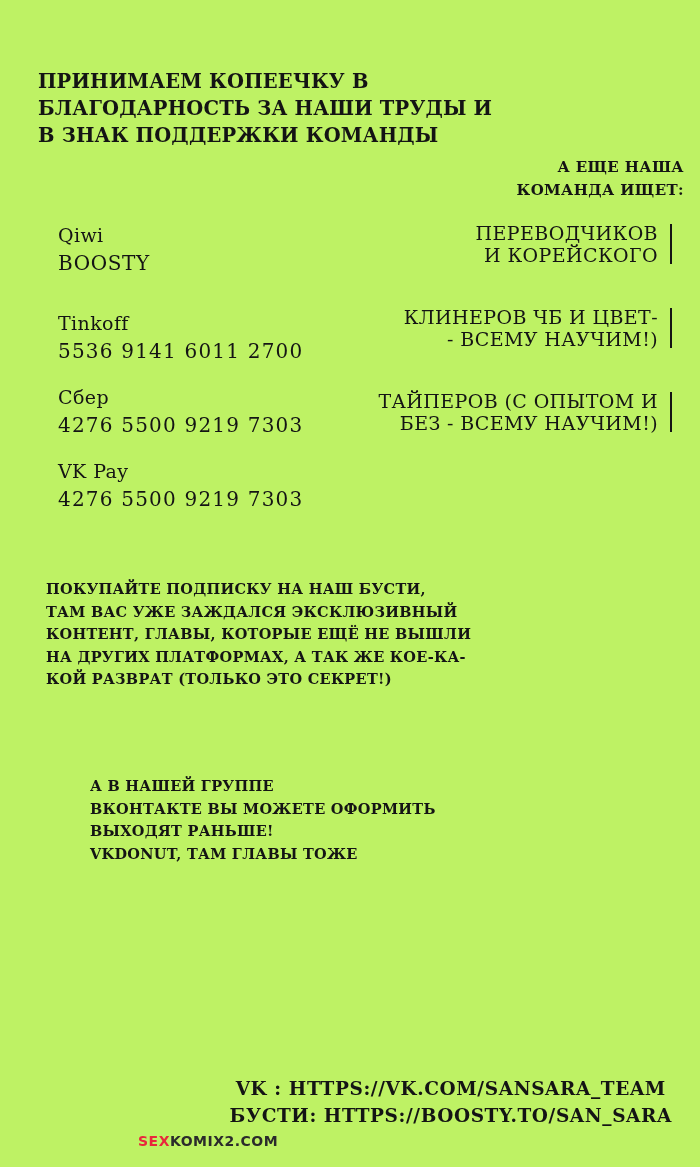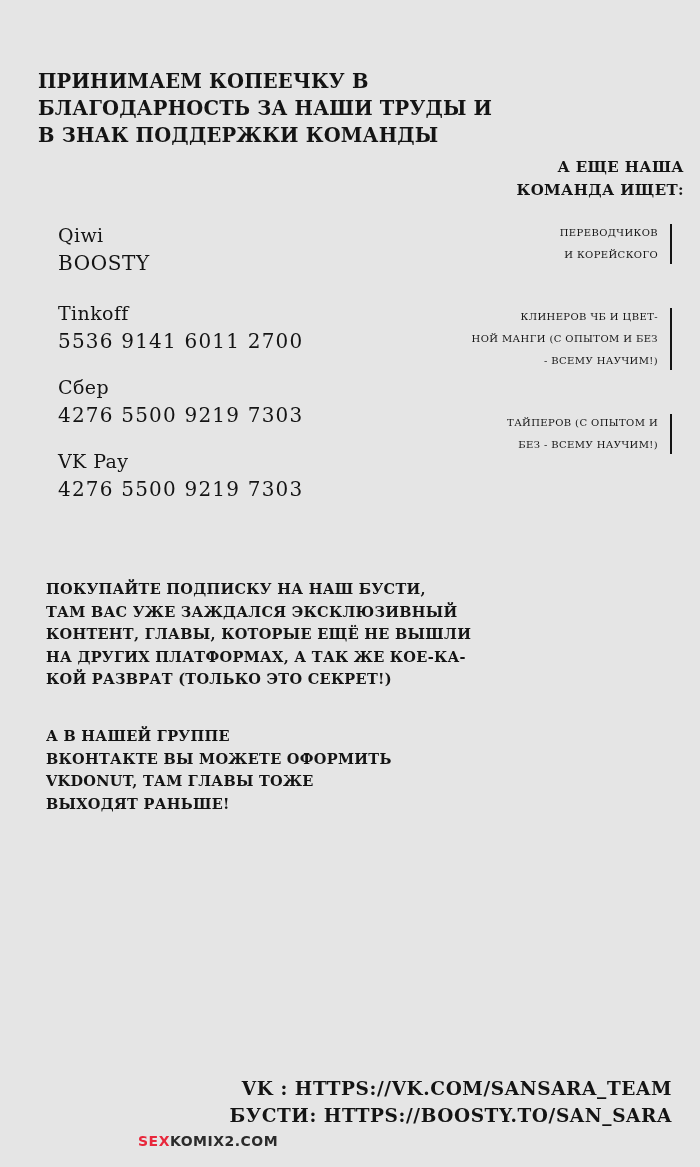--- a/index.html
+++ b/index.html
@@ -11,21 +11,21 @@
     width: 700px;
     height: 1167px;
     position: relative;
     font-family: "DejaVu Serif", serif;
     color: #1a1a1a;
     overflow: hidden;
   }
   .page {
     position: absolute;
     inset: 0;
-    background: #e5e5e5;
+    background: #bef264;
   }
 
   
   .headline {
     position: absolute;
     left: 38px;
     top: 68px;
     width: 430px;
     font-family: "DejaVu Serif", serif;
     font-weight: bold;
@@ -73,21 +73,21 @@
     font-family: "DejaVu Serif", serif;
     font-weight: bold;
     font-size: 14.5px;
     line-height: 22.5px;
     letter-spacing: 0.3px;
     text-transform: uppercase;
     color: #141414;
   }
   .promo div { white-space: nowrap; }
   #promo-boosty { top: 578px; }
-  #promo-vk { top: 725px; }
+  #promo-vk { top: 775px; margin-left: 44px; }
 
   
   .right-head {
     position: absolute;
     right: 16px;
     top: 156px;
     width: 300px;
     text-align: right;
     font-family: "DejaVu Serif", serif;
     font-weight: bold;
@@ -102,42 +102,42 @@
     right: 28px;
     top: 222px;
     width: 330px;
   }
   .vac {
     position: relative;
     text-align: right;
     padding-right: 14px;
     margin-bottom: 34px;
     font-family: "DejaVu Serif", serif;
-    font-size: 10px;
+    font-size: 19px;
     line-height: 22px;
     letter-spacing: 0.4px;
     text-transform: uppercase;
     color: #141414;
   }
   .vac .bar {
     position: absolute;
     right: 0;
     top: 2px;
     bottom: 2px;
     width: 2px;
     background: #141414;
   }
   .vac div { white-space: nowrap; }
 
   
   .footer {
     position: absolute;
     right: 28px;
     bottom: 38px;
-    text-align: right;
+    text-align: center;
     font-family: "DejaVu Serif", serif;
     font-weight: bold;
     font-size: 18.5px;
     line-height: 27px;
     letter-spacing: 0.6px;
     text-transform: uppercase;
     color: #141414;
   }
   .footer div { white-space: nowrap; }
 
@@ -159,21 +159,21 @@
 <div class="page">
 
   <div class="headline">
     <div>Принимаем копеечку в</div>
     <div>благодарность за наши труды и</div>
     <div>в знак поддержки команды</div>
   </div>
 
   <div class="pay-block">
 
-    <div class="pay-group" style="margin-bottom:22px;">
+    <div class="pay-group" style="margin-bottom:32px;">
       <div class="pay-label">Qiwi</div>
       <div class="pay-sub">BOOSTY</div>
     </div>
 
     <div class="pay-group">
       <div class="pay-label">Tinkoff</div>
       <div class="pay-value">5536 9141 6011 2700</div>
     </div>
 
     <div class="pay-group">
@@ -192,41 +192,40 @@
     <div>Покупайте подписку на наш Бусти,</div>
     <div>там вас уже заждался эксклюзивный</div>
     <div>контент, главы, которые ещё не вышли</div>
     <div>на других платформах, а так же кое-ка-</div>
     <div>кой разврат (только это секрет!)</div>
   </div>
 
   <div class="promo" id="promo-vk">
     <div>А в нашей группе</div>
     <div>ВКонтакте вы можете оформить</div>
+    <div>выходят раньше!</div>
     <div>VKDonut, там главы тоже</div>
-    <div>выходят раньше!</div>
   </div>
 
   <div class="right-head">
     <div>А еще наша</div>
     <div>команда ищет:</div>
   </div>
 
   <div class="vacancies">
 
     <div class="vac" style="margin-bottom:40px;">
       <span class="bar"></span>
       <div>Переводчиков</div>
       <div>и корейского</div>
     </div>
 
     <div class="vac" style="margin-bottom:40px;">
       <span class="bar"></span>
       <div>Клинеров ЧБ и цвет-</div>
-      <div>ной манги (с опытом и без</div>
       <div>- всему научим!)</div>
     </div>
 
     <div class="vac">
       <span class="bar"></span>
       <div>Тайперов (с опытом и</div>
       <div>без - всему научим!)</div>
     </div>
 
   </div>

